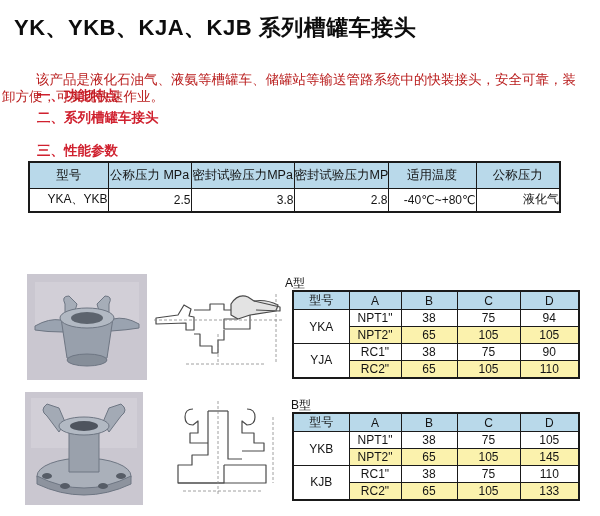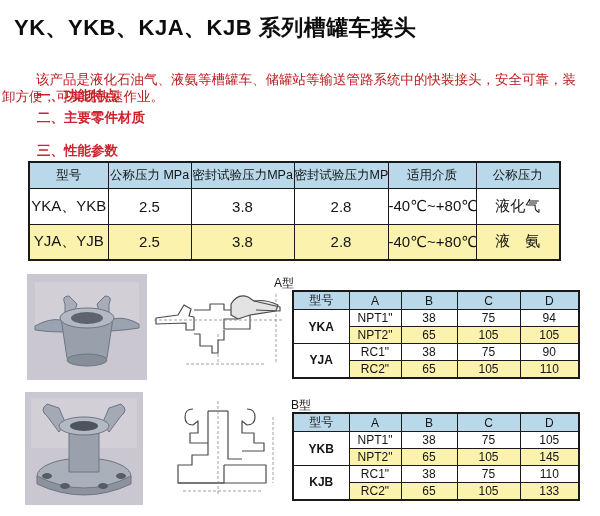--- a/index.html
+++ b/index.html
@@ -22,92 +22,84 @@
   .materials-line { position:absolute; left:37px; top:125px; font-size:13.5px; color:#141414; white-space:nowrap; }
   .materials-line .sep { display:inline-block; width:34px; }
 
   table.tbl { position:absolute; border-collapse:collapse; table-layout:fixed;
               border:2px solid #1a1a1a; background:#fff; }
   table.tbl th, table.tbl td { border:1px solid #1a1a1a; text-align:center; vertical-align:middle;
               font-weight:normal; font-size:12.5px; color:#141414; overflow:hidden; white-space:nowrap; padding:0; }
   table.tbl tr.hdr th { background:#b9d9ea; }
   table.tbl tr.yellow td { background:#fbf2ad; }
   table.tbl tr.white td { background:#ffffff; }
-  table.tbl td.model { background:#ffffff;font-weight:bold; }
+  table.tbl td.model { background:#ffffff; }
 
   table.perf { left:28px; top:161px; width:531px; }
   table.perf tr.hdr th { height:26px; font-size:12.5px; }
   table.perf th.sm { font-size:11.5px; }
-  table.perf td { height:36px; font-size:15px; }
+  table.perf td { height:24px; font-size:12px;text-align:right; }
 
   table.dim { width:286px; }
   table.dim tr.hdr th { height:18px; font-size:12px; }
   table.dim td { height:17px; font-size:12px; }
   .dim-a { left:292px; top:290px; }
   .dim-b { left:292px; top:412px; }
 
   .type-label { position:absolute; font-size:12px; color:#141414; }
-  .label-a { left:274px; top:275px; }
+  .label-a { left:285px; top:275px; }
   .label-b { left:291px; top:397px; }
 
   .figure { position:absolute; }
   .photo { background:#cac7d0; }
   .photo-a { left:27px; top:274px; width:120px; height:106px; }
   .drawing-a { left:152px; top:286px; width:132px; height:84px; }
   .photo-b { left:25px; top:392px; width:118px; height:113px; }
   .drawing-b { left:163px; top:399px; width:122px; height:98px; }
   .figure svg { display:block; width:100%; height:100%; }
 </style>
 </head>
 <body>
 
 <div class="page">
 
   <div class="title">YK、YKB、KJA、KJB 系列槽罐车接头</div>
 
   <div class="h-red h1">一、功能特点</div>
   <div class="body-text">该产品是液化石油气、液氨等槽罐车、储罐站等输送管路系统中的快装接头，安全可靠，装卸方便，可实现快速作业。</div>
 
-  <div class="h-red h2">二、主要零件材质</div>
+  <div class="h-red h2">二、系列槽罐车接头</div>
 
   <div class="h-red h3">三、性能参数</div>
 
   <table class="tbl perf">
     <colgroup>
       <col style="width:79px">
         <col style="width:83px">
         <col style="width:103px">
       <col style="width:94px">
         <col style="width:88px">
         <col style="width:84px">
     </colgroup>
     <tbody>
       <tr class="hdr">
         <th>型号</th>
         <th>公称压力 MPa</th>
         <th class="sm">密封试验压力MPa</th>
         <th class="sm">密封试验压力MPa</th>
-        <th>适用介质</th>
+        <th>适用温度</th>
         <th>公称压力</th>
       </tr>
       <tr class="white">
         <td>YKA、YKB</td>
         <td>2.5</td>
         <td>3.8</td>
         <td>2.8</td>
         <td>-40℃~+80℃</td>
         <td>液化气</td>
-      </tr>
-      <tr class="yellow">
-        <td>YJA、YJB</td>
-        <td>2.5</td>
-        <td>3.8</td>
-        <td>2.8</td>
-        <td>-40℃~+80℃</td>
-        <td>液　氨</td>
       </tr>
     </tbody>
   </table>
 
   <div class="h-red h4">四、主要尺寸</div>
 
   <div class="figure photo photo-a">
     <svg viewBox="0 0 120 106">
       <rect x="0" y="0" width="120" height="106" fill="#cac7d0"></rect>
       <rect x="8" y="8" width="104" height="46" fill="#d2cfd7"></rect>

